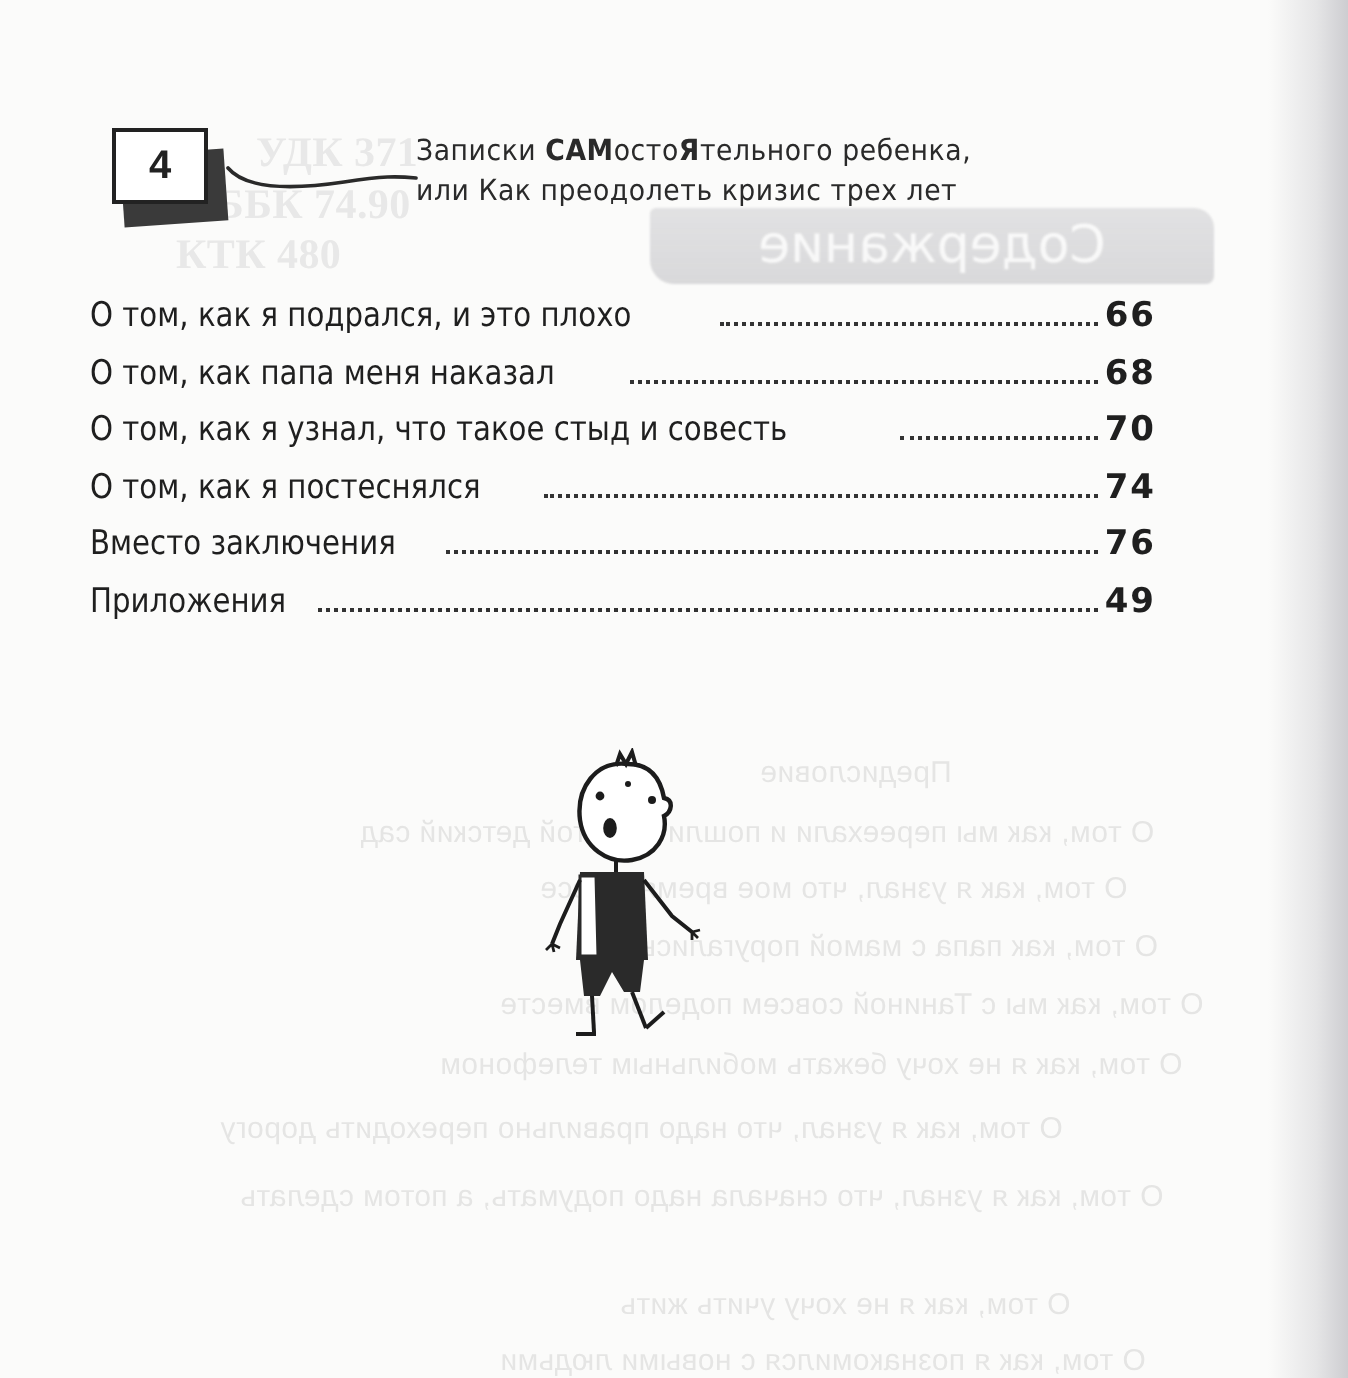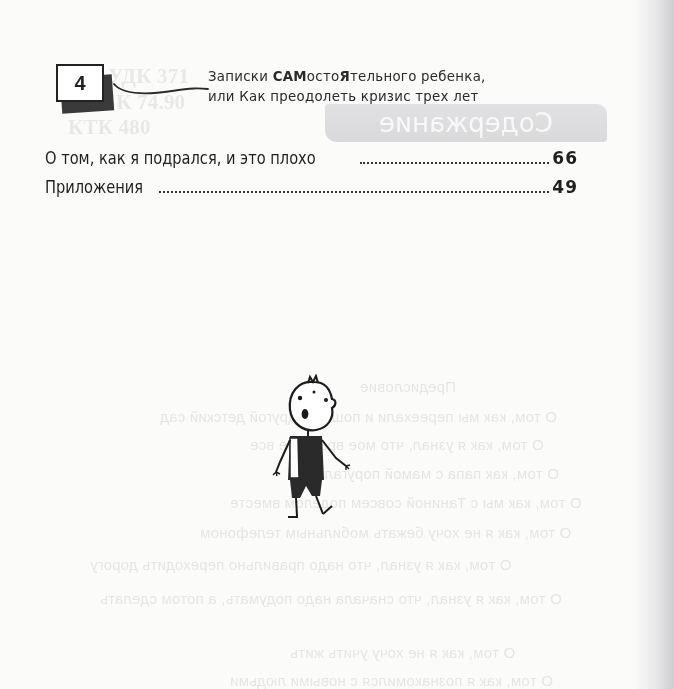--- a/index.html
+++ b/index.html
@@ -10,21 +10,21 @@
     color: #1e1e1e;
   }
   .page { position: absolute; inset: 0; }
   .gutter {
     position: absolute; top: 0; right: 0; width: 40px; height: 689px;
     background: linear-gradient(to right, rgba(251,251,250,0) 0%, rgba(220,220,222,0.7) 60%, rgba(200,200,204,0.9) 100%);
   }
   .ghost {
     position: absolute; color: rgba(120,120,120,0.16);
     font-family: "Liberation Sans", sans-serif; font-size: 15px; white-space: nowrap;
-    transform: scaleX(-1); letter-spacing: 0.2px;
+    transform: scaleX(-1); letter-spacing: 0.2px; margin-left: 20px;
   }
   .ghost-serif { font-family: "Liberation Serif", serif; font-size: 21px; font-weight: bold; color: rgba(150,150,150,0.18); transform: none; }
 
   
   .pn-shadow {
     position: absolute; left: 61px; top: 76px; width: 52px; height: 36px;
     background: #3a3a3a; transform: rotate(-4deg);
   }
   .pn-box {
     position: absolute; left: 56px; top: 64px; width: 48px; height: 38px;
@@ -103,20 +103,40 @@
     <div class="brush-text">Содержание</div>
   </div>
 
   <div class="toc">
     <div class="toc-row">
       <span class="toc-title">О том, как я подрался, и это плохо</span>
       <span class="toc-dots"></span>
       <span class="toc-page">66</span>
     </div>
     <div class="toc-row">
+      <span class="toc-title">О том, как папа меня наказал</span>
+      <span class="toc-dots"></span>
+      <span class="toc-page">68</span>
+    </div>
+    <div class="toc-row">
+      <span class="toc-title">О том, как я узнал, что такое стыд и совесть</span>
+      <span class="toc-dots"></span>
+      <span class="toc-page">70</span>
+    </div>
+    <div class="toc-row">
+      <span class="toc-title">О том, как я постеснялся</span>
+      <span class="toc-dots"></span>
+      <span class="toc-page">74</span>
+    </div>
+    <div class="toc-row">
+      <span class="toc-title">Вместо заключения</span>
+      <span class="toc-dots"></span>
+      <span class="toc-page">76</span>
+    </div>
+    <div class="toc-row">
       <span class="toc-title">Приложения</span>
       <span class="toc-dots"></span>
       <span class="toc-page">49</span>
     </div>
   </div>
 
   <svg class="figure" width="90" height="150" viewBox="0 0 90 150">
 
     <path d="M46 8 C 30 6, 20 20, 22 36 C 24 50, 36 58, 48 56 C 60 54, 66 44, 64 34 C 68 32, 69 26, 64 25 C 62 14, 56 8, 46 8 Z" fill="#fff" stroke="#1c1c1c" stroke-width="2.2"></path>
 

